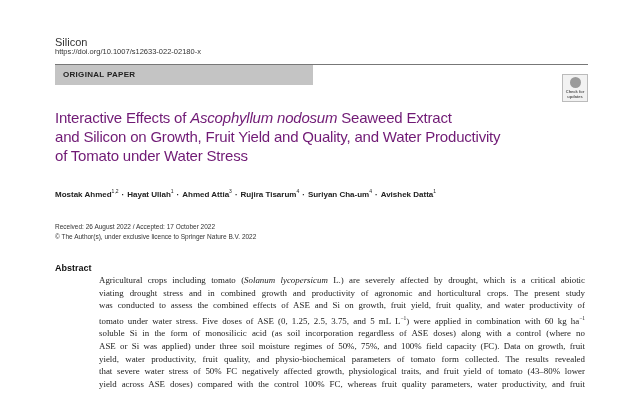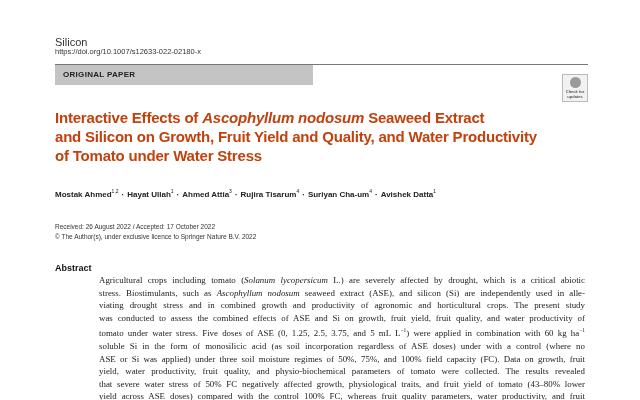--- a/index.html
+++ b/index.html
@@ -86,24 +86,24 @@
       text-align: center;
       line-height: 5px;
       color: #555;
     }
     .title {
       position: absolute;
       left: 55px;
       top: 108px;
       width: 520px;
       font-family: "Liberation Sans", sans-serif;
-      font-weight: bold;
+      font-weight: normal;
       font-size: 15px;
       line-height: 19px;
-      color: #c2410c;
+      color: #701a75;
       letter-spacing: -0.2px;
     }
     .title em { font-style: italic; }
     .authors {
       position: absolute;
       left: 55px;
       top: 188px;
       font-family: "Liberation Sans", sans-serif;
       font-weight: bold;
       font-size: 8px;
@@ -186,22 +186,21 @@
 
 <div class="dates">
   <div>Received: 26 August 2022 / Accepted: 17 October 2022</div>
   <div>© The Author(s), under exclusive licence to Springer Nature B.V. 2022</div>
 </div>
 
 <div class="abstract-heading">Abstract</div>
 
 <div class="abstract-body">
   <span class="line"><span>Agricultural crops including tomato (</span><em>Solanum lycopersicum</em><span> L.) are severely affected by drought, which is a critical abiotic</span></span>
-  <span class="line"><span>stress. Biostimulants, such as </span><em>Ascophyllum nodosum</em><span> seaweed extract (ASE), and silicon (Si) are independently used in alle-</span></span>
   <span class="line">viating drought stress and in combined growth and productivity of agronomic and horticultural crops. The present study</span>
   <span class="line">was conducted to assess the combined effects of ASE and Si on growth, fruit yield, fruit quality, and water productivity of</span>
   <span class="line"><span>tomato under water stress. Five doses of ASE (0, 1.25, 2.5, 3.75, and 5 mL L</span><sup>−1</sup><span>) were applied in combination with 60 kg ha</span><sup>−1</sup></span>
-  <span class="line">soluble Si in the form of monosilicic acid (as soil incorporation regardless of ASE doses) under with a control (where no</span>
+  <span class="line">soluble Si in the form of monosilicic acid (as soil incorporation regardless of ASE doses) along with a control (where no</span>
   <span class="line">ASE or Si was applied) under three soil moisture regimes of 50%, 75%, and 100% field capacity (FC). Data on growth, fruit</span>
-  <span class="line">yield, water productivity, fruit quality, and physio-biochemical parameters of tomato were collected. The results revealed</span>
+  <span class="line">yield, water productivity, fruit quality, and physio-biochemical parameters of tomato form collected. The results revealed</span>
   <span class="line">that severe water stress of 50% FC negatively affected growth, physiological traits, and fruit yield of tomato (43–80% lower</span>
   <span class="line">yield across ASE doses) compared with the control 100% FC, whereas fruit quality parameters, water productivity, and fruit</span>
 </div>
 
 </body></html>

